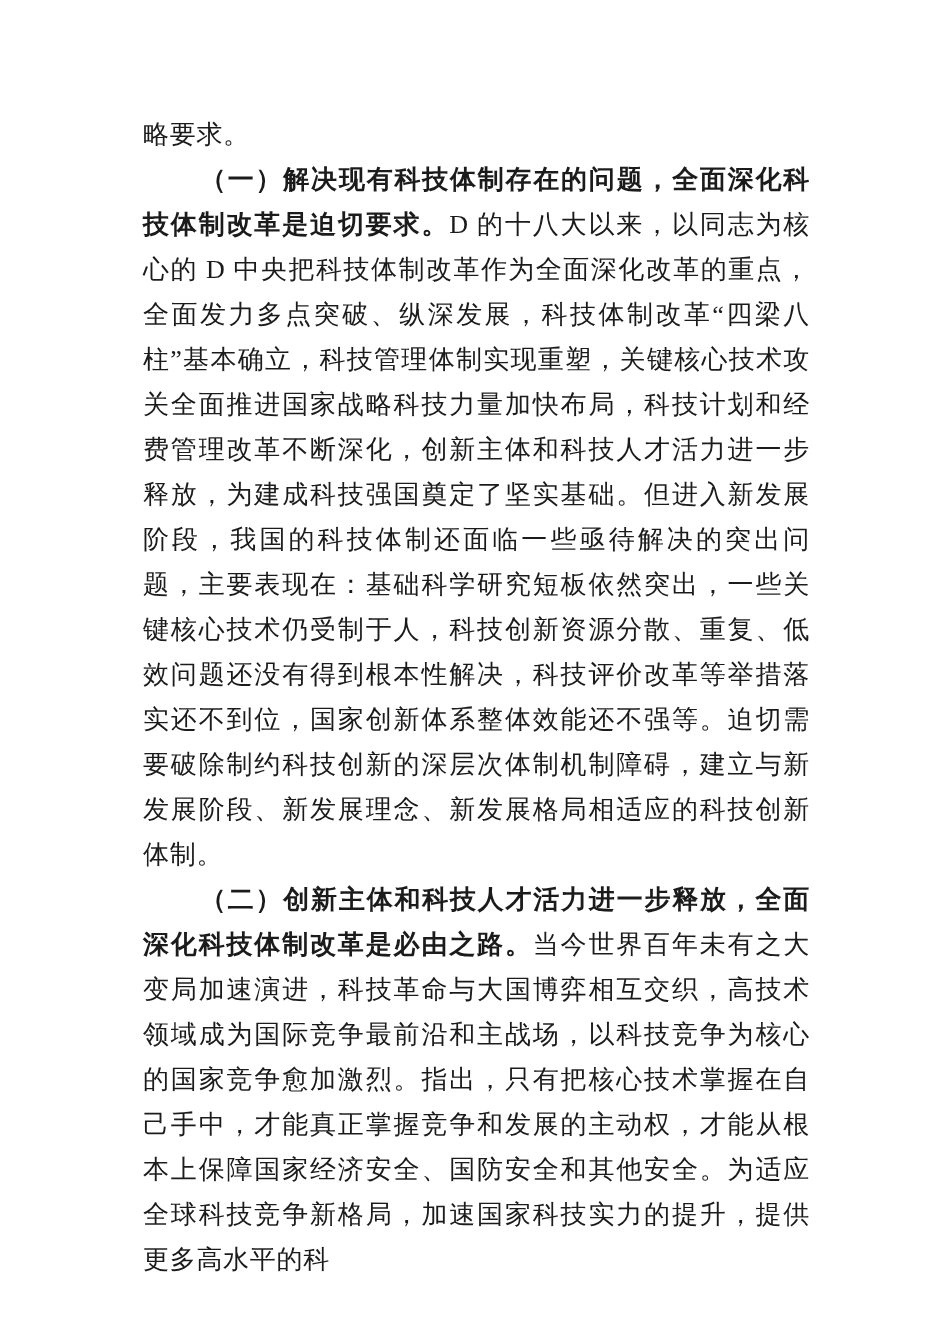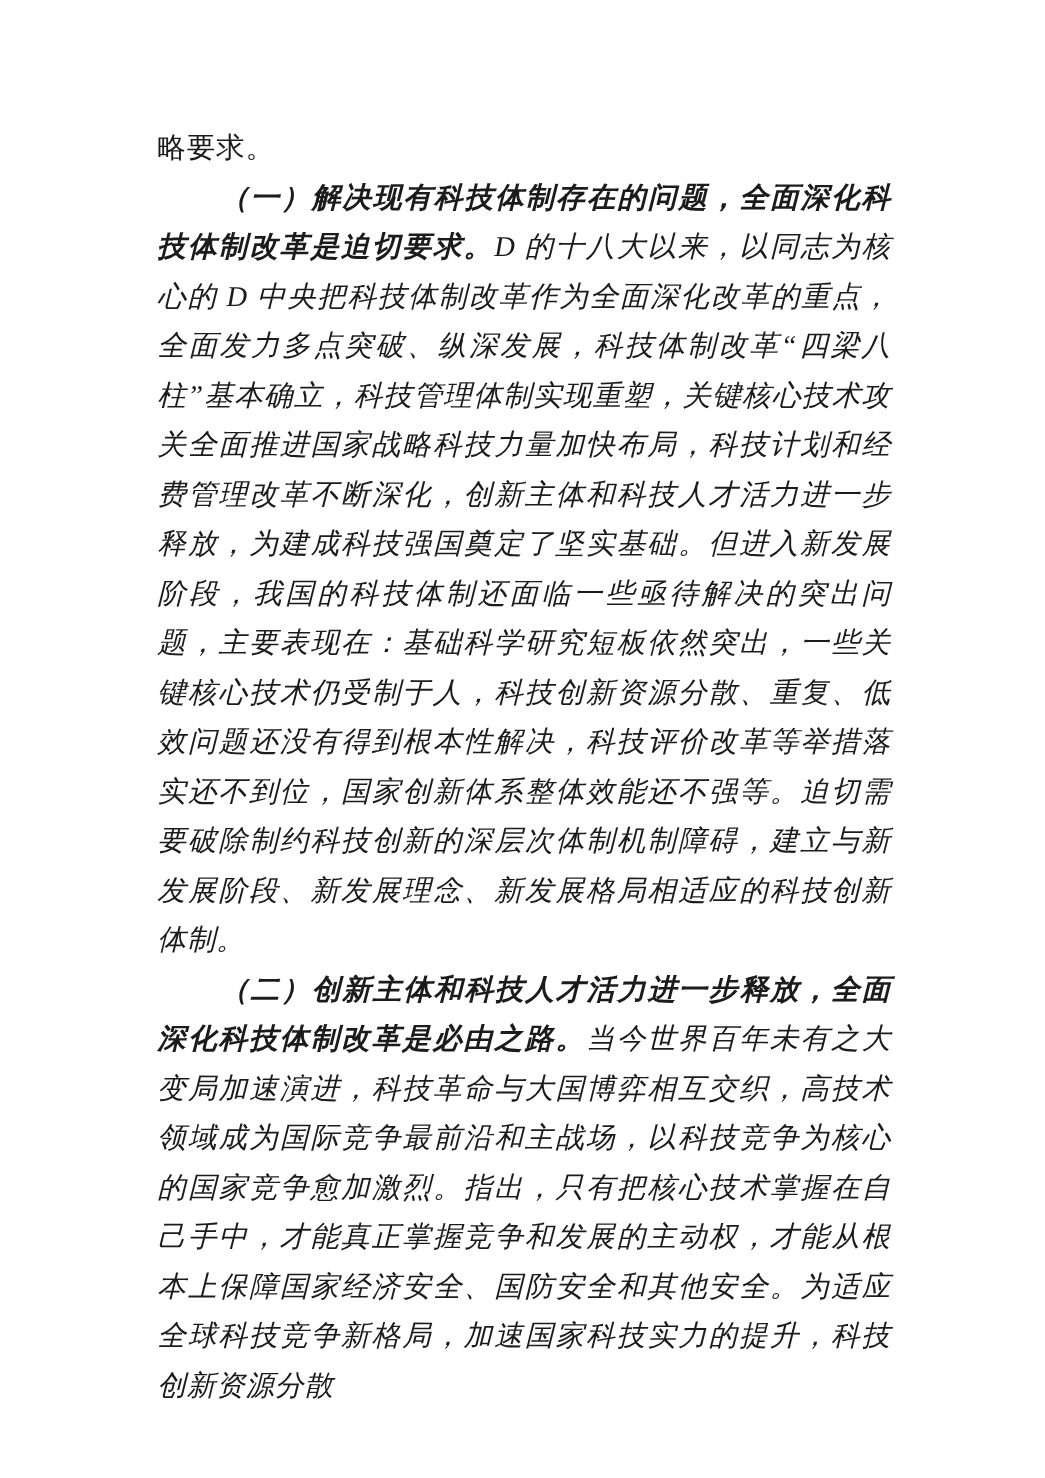--- a/index.html
+++ b/index.html
@@ -28,32 +28,31 @@
     line-height: 45px;
     letter-spacing: 0.7px;
     color: #1b1b1b;
     text-align: justify;
     text-justify: inter-ideograph;
     text-align-last: left;
     word-break: break-all;
   }
   .para.indent {
     text-indent: 57px;
-    font-style: italic;
   }
   .lead {
     font-weight: bold;
   }
 </style>
 </head>
 <body>
 
 <div class="page">
   <div class="content">
 
     <p class="para"><span>略要求。</span></p>
 
     <p class="para indent"><span class="lead">（一）解决现有科技体制存在的问题，全面深化科技体制改革是迫切要求。</span><span>D 的十八大以来，以同志为核心的 D 中央把科技体制改革作为全面深化改革的重点，全面发力多点突破、纵深发展，科技体制改革“四梁八柱”基本确立，科技管理体制实现重塑，关键核心技术攻关全面推进国家战略科技力量加快布局，科技计划和经费管理改革不断深化，创新主体和科技人才活力进一步释放，为建成科技强国奠定了坚实基础。但进入新发展阶段，我国的科技体制还面临一些亟待解决的突出问题，主要表现在：基础科学研究短板依然突出，一些关键核心技术仍受制于人，科技创新资源分散、重复、低效问题还没有得到根本性解决，科技评价改革等举措落实还不到位，国家创新体系整体效能还不强等。迫切需要破除制约科技创新的深层次体制机制障碍，建立与新发展阶段、新发展理念、新发展格局相适应的科技创新体制。</span></p>
 
-    <p class="para indent"><span class="lead">（二）创新主体和科技人才活力进一步释放，全面深化科技体制改革是必由之路。</span><span>当今世界百年未有之大变局加速演进，科技革命与大国博弈相互交织，高技术领域成为国际竞争最前沿和主战场，以科技竞争为核心的国家竞争愈加激烈。指出，只有把核心技术掌握在自己手中，才能真正掌握竞争和发展的主动权，才能从根本上保障国家经济安全、国防安全和其他安全。为适应全球科技竞争新格局，加速国家科技实力的提升，科技创新资源分散</span></p>
+    <p class="para indent"><span class="lead">（二）创新主体和科技人才活力进一步释放，全面深化科技体制改革是必由之路。</span><span>当今世界百年未有之大变局加速演进，科技革命与大国博弈相互交织，高技术领域成为国际竞争最前沿和主战场，以科技竞争为核心的国家竞争愈加激烈。指出，只有把核心技术掌握在自己手中，才能真正掌握竞争和发展的主动权，才能从根本上保障国家经济安全、国防安全和其他安全。为适应全球科技竞争新格局，加速国家科技实力的提升，提供更多高水平的科</span></p>
 
   </div>
 </div>
 
 </body></html>

